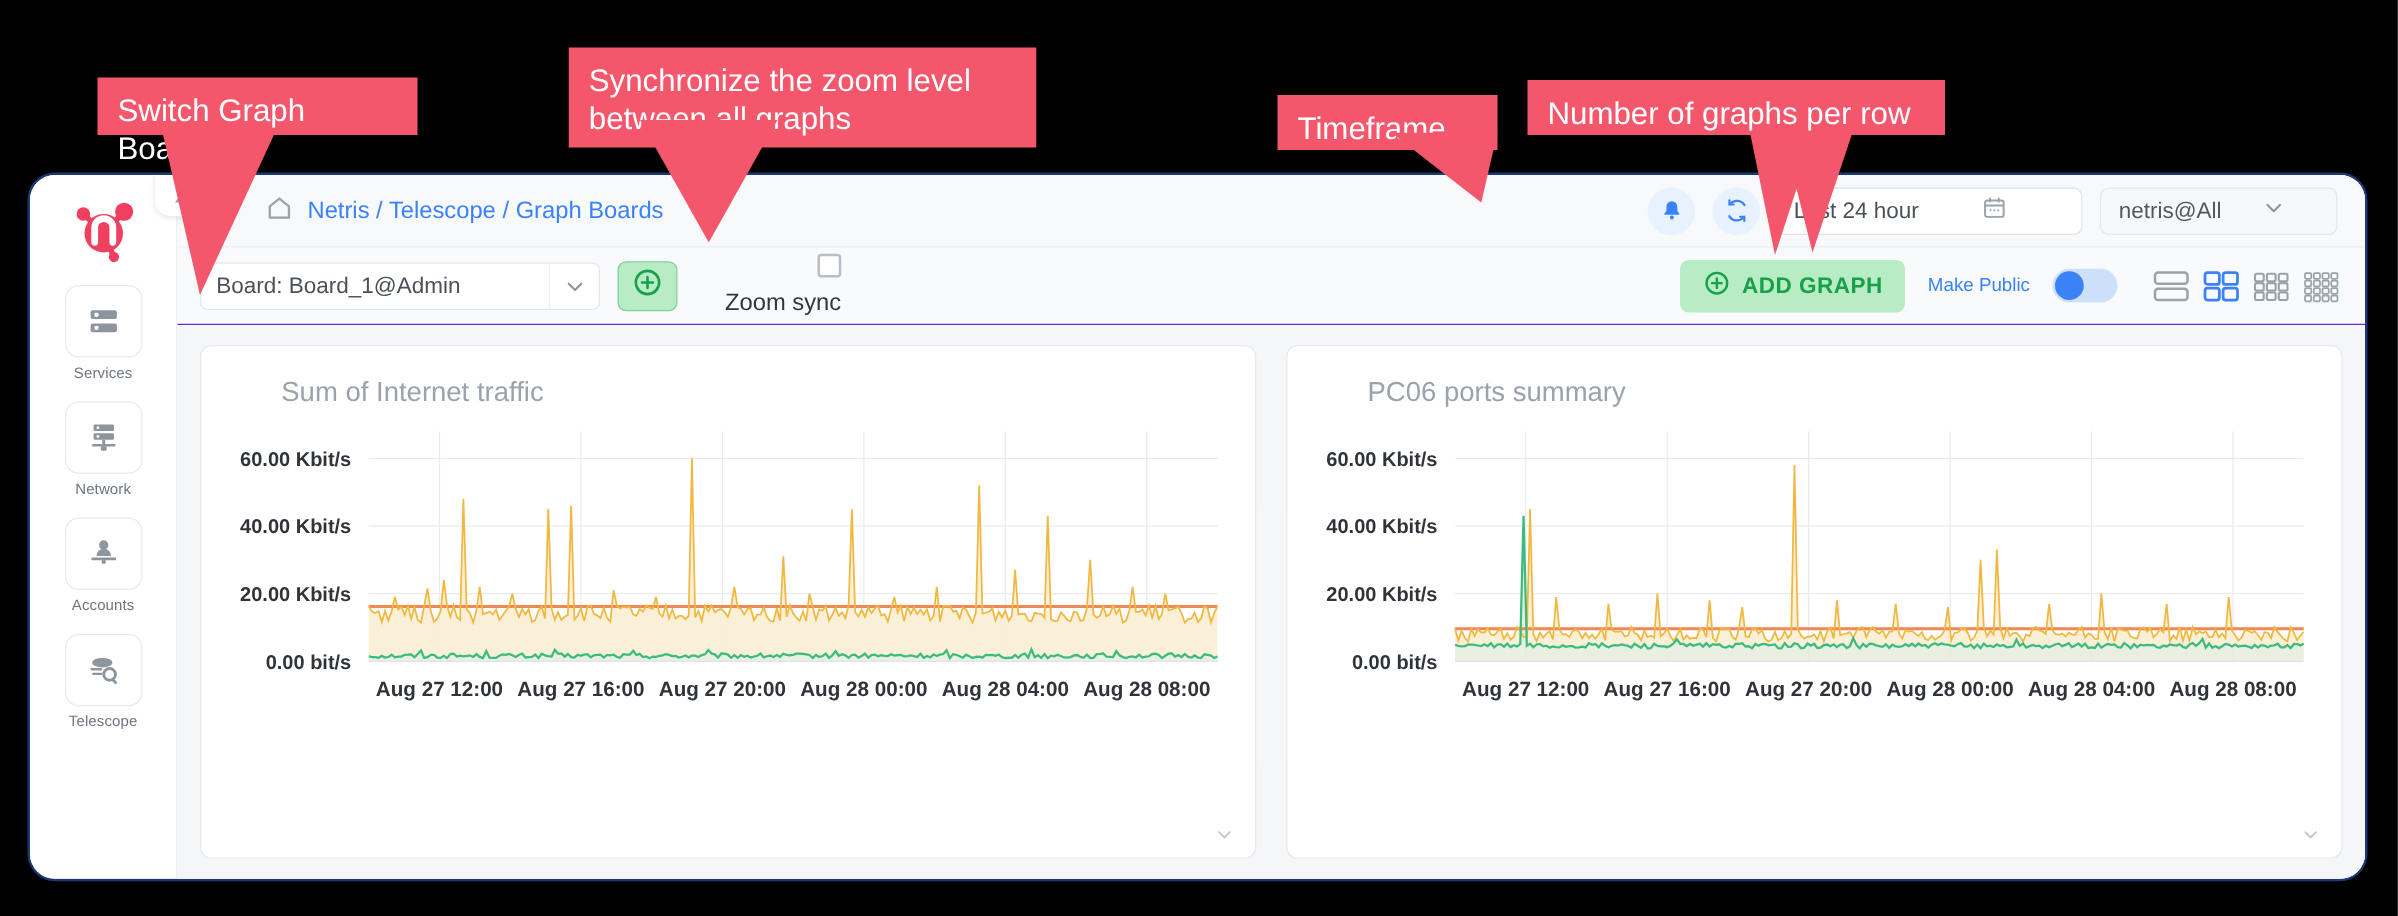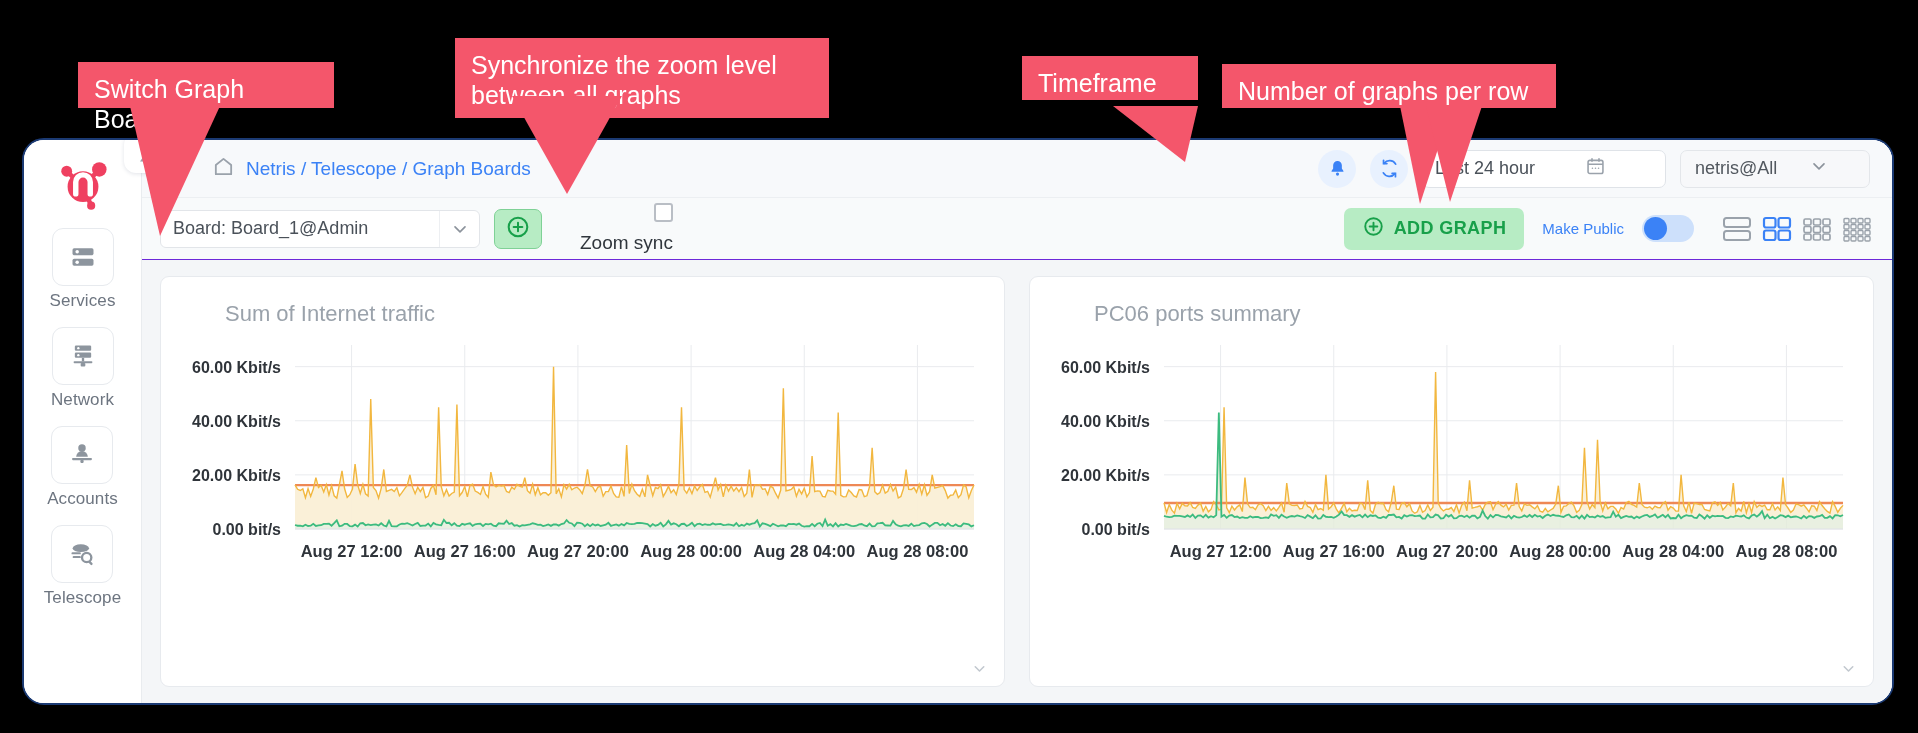--- a/index.html
+++ b/index.html
@@ -32,21 +32,21 @@
     padding-top: 8px;
   }
   .logo { width: 58px; height: 58px; margin-top: 6px; margin-bottom: 16px; }
   .nav-item { display:flex; flex-direction:column; align-items:center; margin-bottom: 16px; cursor:pointer; }
   .nav-box {
     width: 62px; height: 58px;
     border: 1px solid #e7eaee; border-radius: 11px;
     background: #fff;
     display:flex; align-items:center; justify-content:center;
   }
-  .nav-label { font-size: 17px; color: #6d7580; margin-top: 5px; letter-spacing: .1px; }
+  .nav-label { font-size: 12px; color: #6d7580; margin-top: 5px; letter-spacing: .1px; }
 
   
   .main { flex: 1 1 auto; display: flex; flex-direction: column; min-width: 0; background:#fbfcfd; }
 
   
   .topbar {
     height: 58px; flex: 0 0 58px;
     background: #f7f9fb;
     border-bottom: 1px solid #eceff2;
     display: flex; align-items: center;
@@ -438,21 +438,21 @@
   <svg style="position:absolute; left:130px; top:106px; width:110px; height:132px;">
     <polygon points="0,0 90,0 30,130" fill="#f4566b"></polygon>
   </svg>
 
   <div class="callout ann-label" style="left:455px; top:18px; width:374px; height:80px;margin-top:20px;">Synchronize the zoom level
 between all graphs</div>
   <svg style="position:absolute; left:512px; top:96px; width:130px; height:100px;">
     <polygon points="0,0 110,0 55,98" fill="#f4566b"></polygon>
   </svg>
 
-  <div class="callout ann-label" style="left:1022px; top:56px; width:176px; height:44px;">Timeframe</div>
+  <div class="callout ann-label" style="left:1022px; top:76px; width:176px; height:44px;">Timeframe</div>
   <svg style="position:absolute; left:1113px; top:106px; width:90px; height:58px;">
     <polygon points="0,0 85,0 72,56" fill="#f4566b"></polygon>
   </svg>
 
   <div class="callout ann-label" style="left:1222px; top:64px; width:334px; height:44px;">Number of graphs per row</div>
   <svg style="position:absolute; left:1400px; top:106px; width:60px; height:100px;">
     <polygon points="0,0 52,0 20,98" fill="#f4566b"></polygon>
   </svg>
   <svg style="position:absolute; left:1420px; top:106px; width:70px; height:100px;">
     <polygon points="6,0 62,0 30,96" fill="#f4566b"></polygon>

